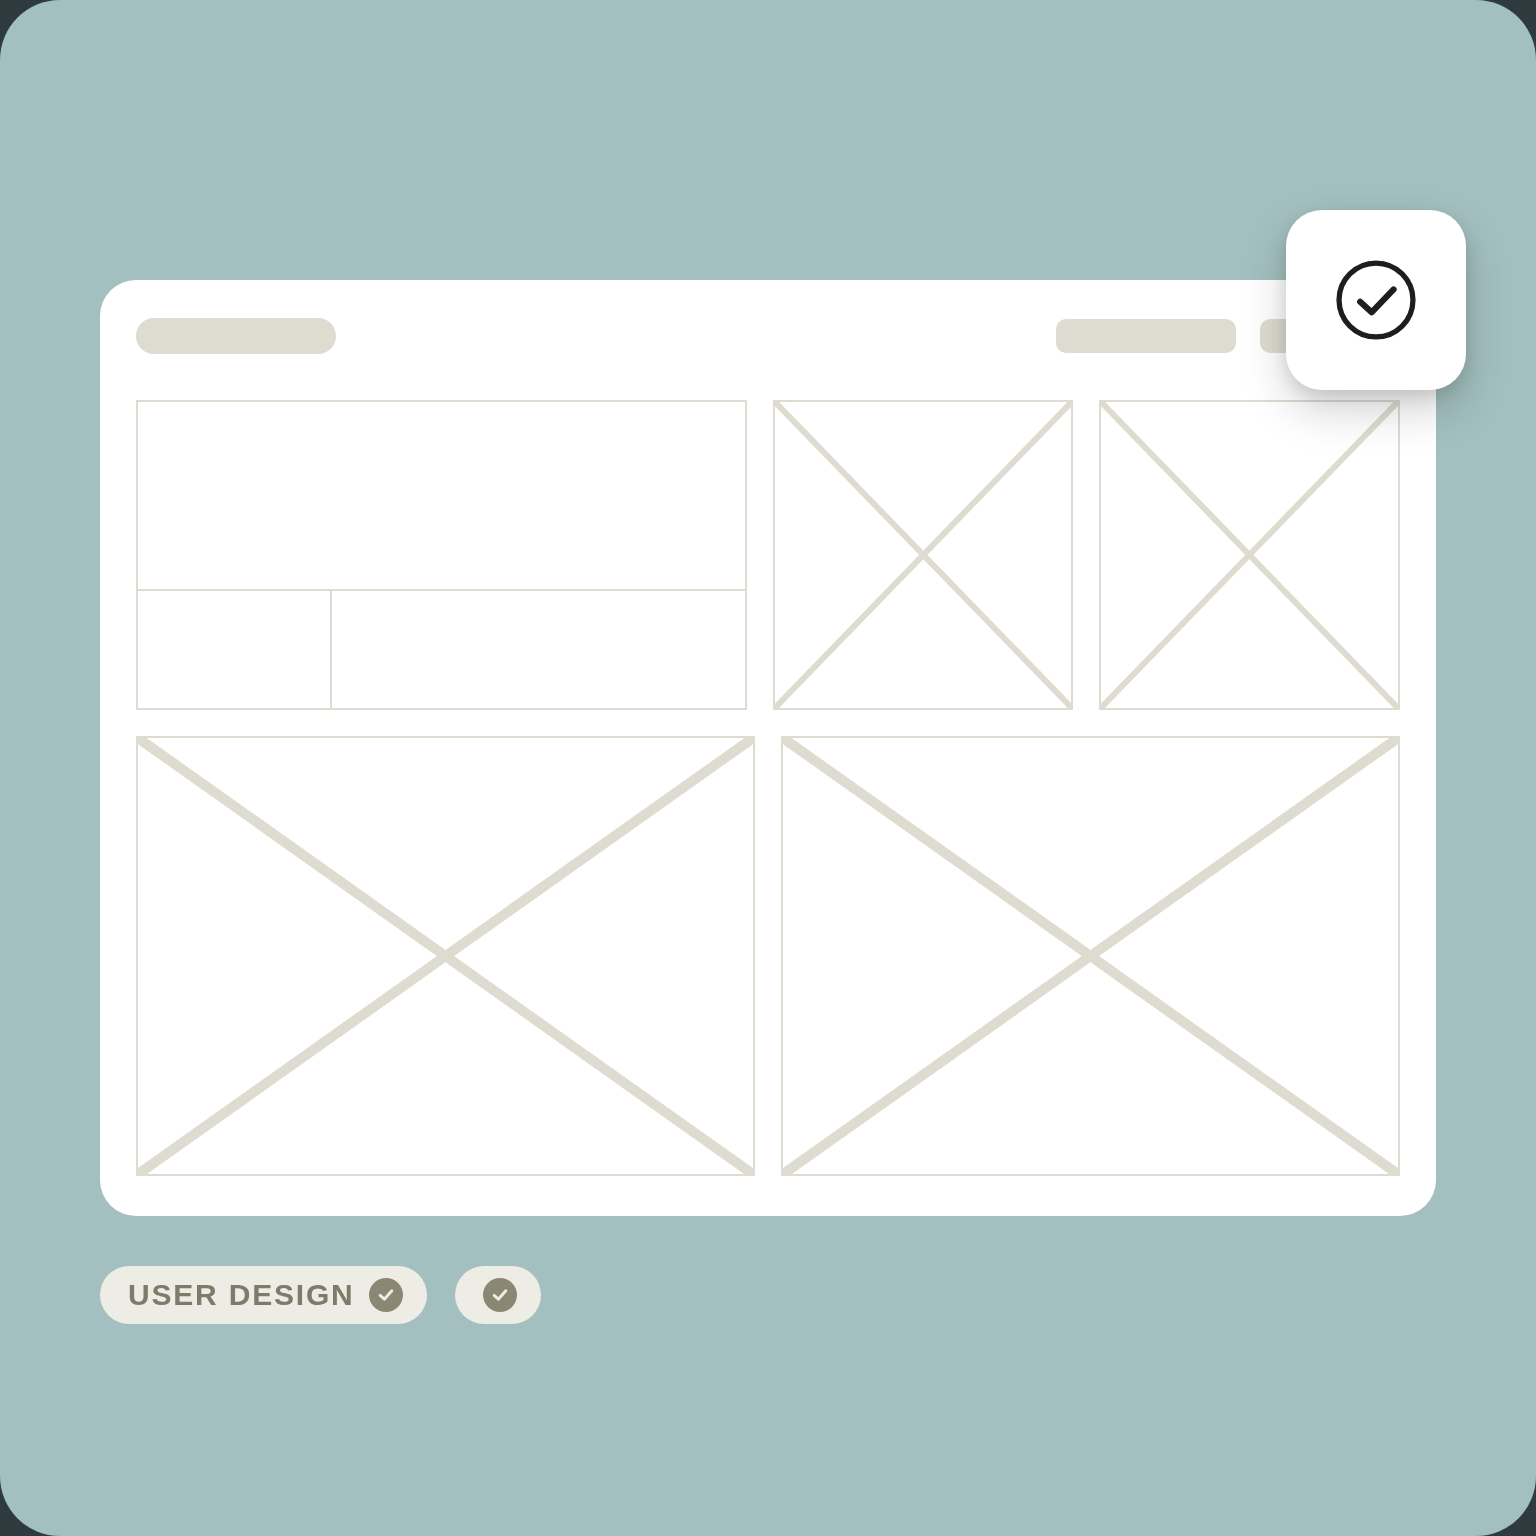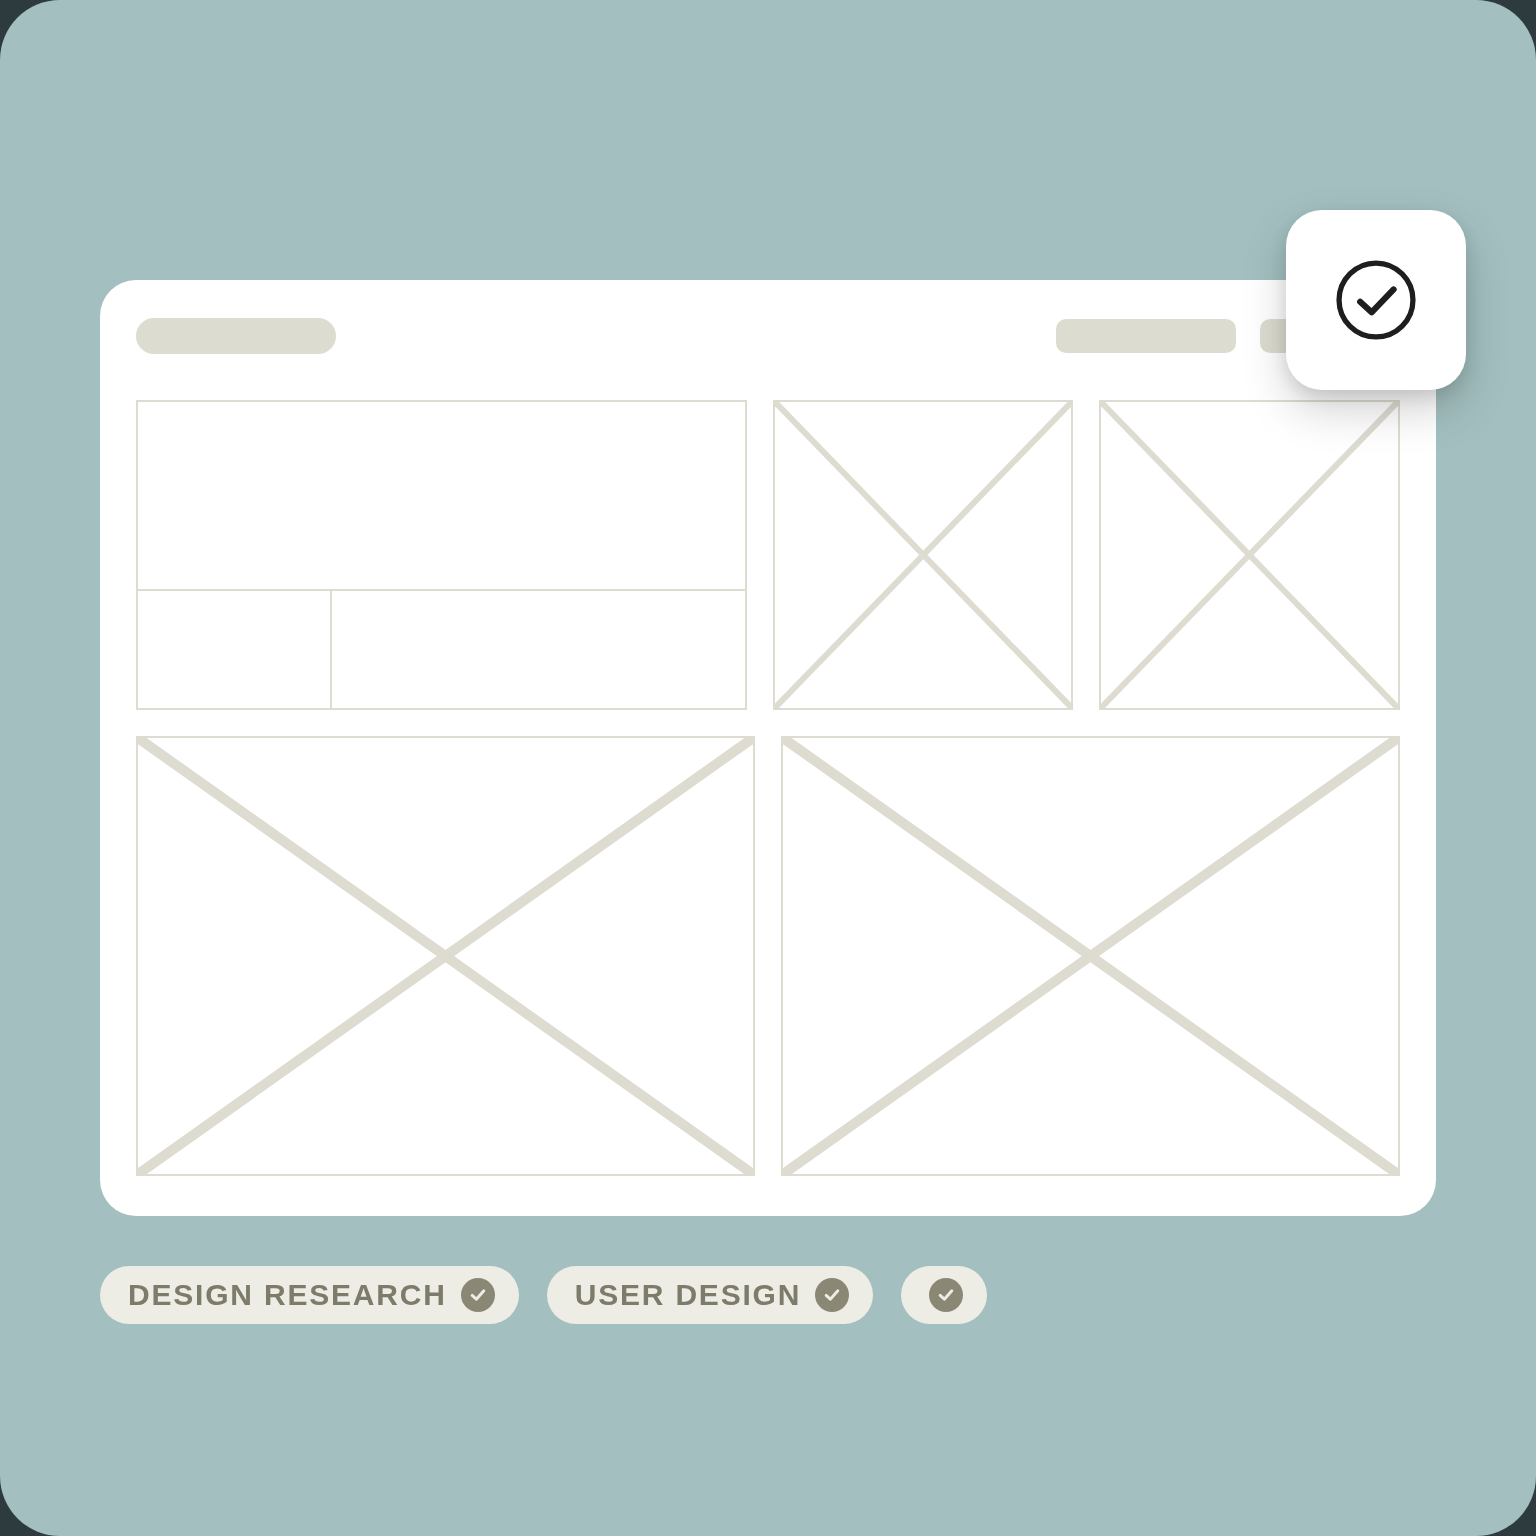--- a/index.html
+++ b/index.html
@@ -211,28 +211,20 @@
 
   <div class="check-badge">
     <svg viewBox="0 0 100 100">
       <circle cx="50" cy="50" r="42"></circle>
       <path class="tick" d="M32 52 L45 64 L70 38"></path>
     </svg>
   </div>
 
   <div class="chips">
     <div class="chip">
-      <span>DESIGN RESEARCH</span>
-      <span class="check">
-        <svg viewBox="0 0 24 24">
-            <path d="M5 12.5 L10 17 L19 7"></path>
-          </svg>
-      </span>
-    </div>
-    <div class="chip">
       <span>USER DESIGN</span>
       <span class="check">
         <svg viewBox="0 0 24 24">
             <path d="M5 12.5 L10 17 L19 7"></path>
           </svg>
       </span>
     </div>
     <div class="chip">
       <span class="check">
         <svg viewBox="0 0 24 24">

